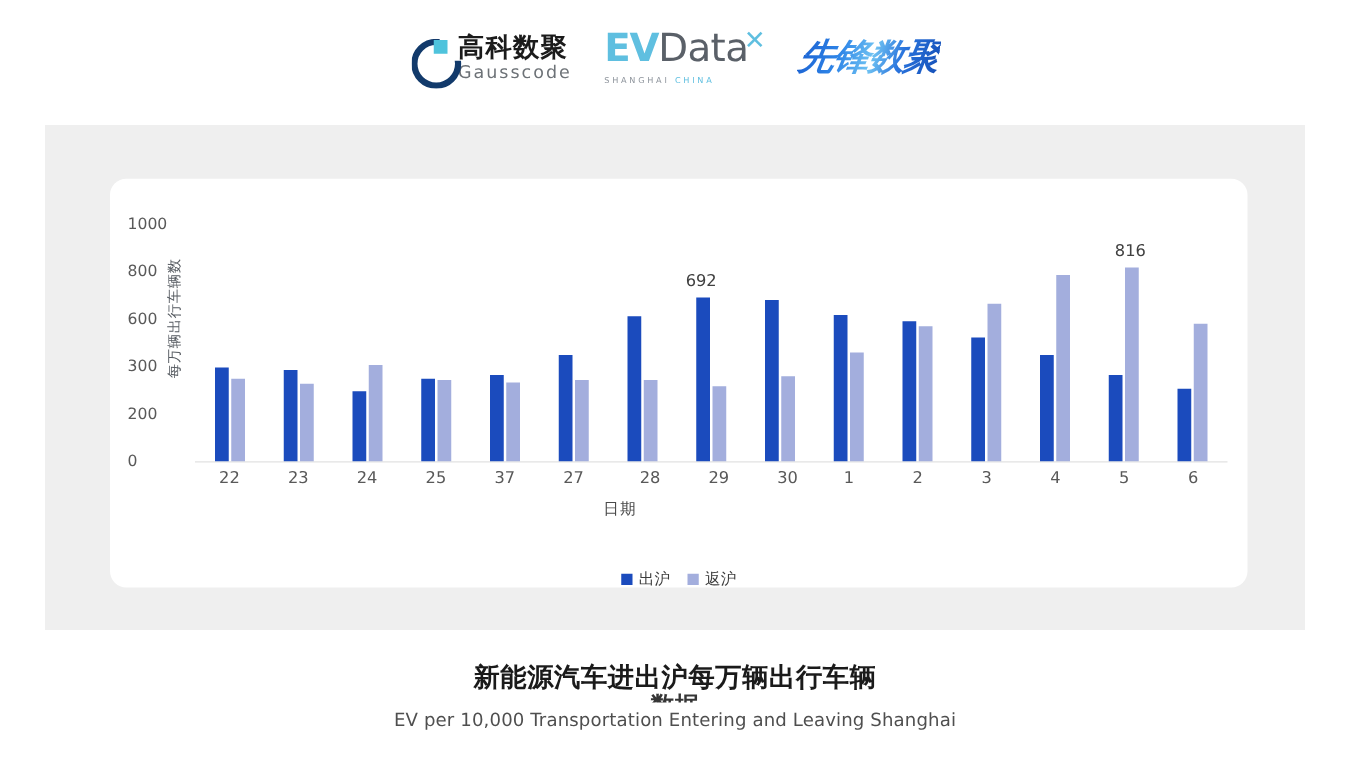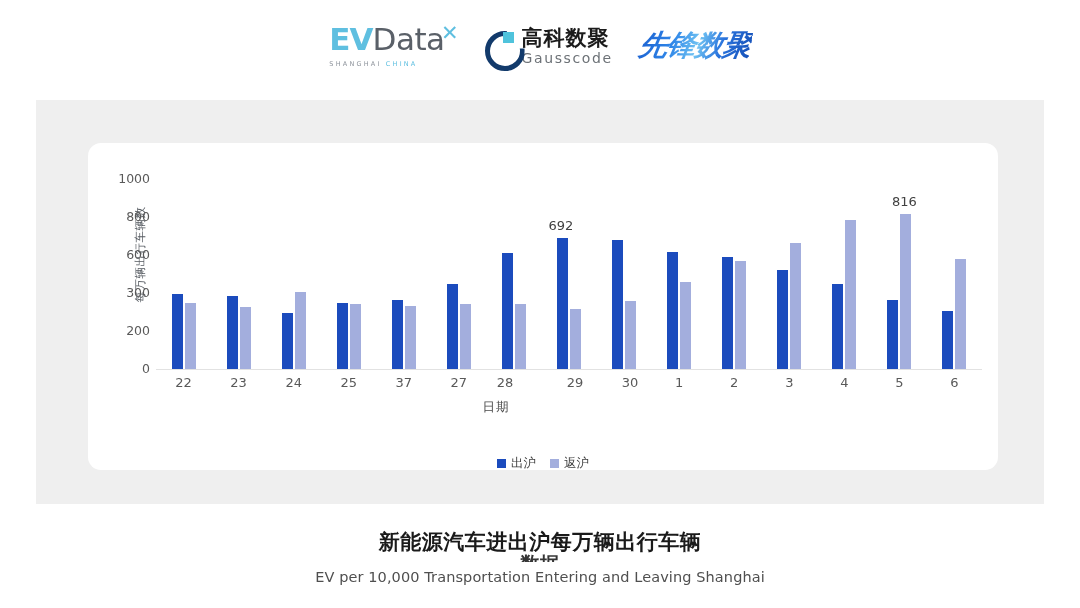--- a/index.html
+++ b/index.html
@@ -78,21 +78,21 @@
   .chart{position:absolute;left:0;top:0;width:910px;height:327px;}
 
   .ylabel{
     position:absolute;left:-8px;top:104px;
     width:120px;text-align:center;
     transform:rotate(-90deg);transform-origin:center center;
     font-size:11.5px;color:#555a60;letter-spacing:0.5px;
     font-family:"DejaVu Sans",sans-serif;
   }
   .ytick{
-    position:absolute;left:14px;width:48px;text-align:right;
+    position:absolute;left:14px;width:48px;text-align:left;
     font-size:12.5px;color:#595959;
     font-family:"DejaVu Sans",sans-serif;
   }
 
   .plot{
     position:absolute;left:68px;top:36px;width:826px;height:190px;
   }
   .axis-line{
     position:absolute;left:68px;top:226px;width:826px;height:1px;background:#e2e2e2;
   }
@@ -151,40 +151,40 @@
     margin-top:13px;font-size:14.5px;color:#4f4f4f;letter-spacing:0.1px;
     font-family:"DejaVu Sans",sans-serif;position:relative;z-index:3;
     background:#ffffff;display:inline-block;padding:0 2px;
   }
 </style>
 </head>
 <body>
 
 <div class="logo-bar">
 
+  <div class="logo gauss">
+    <div class="gauss-mark">
+      <div class="gauss-ring"></div>
+      <div class="gauss-sq"></div>
+    </div>
+    <div class="gauss-txt">
+      <span class="gauss-cn">高科数聚</span>
+      <span class="gauss-en">Gausscode</span>
+    </div>
+  </div>
+
   <div class="logo evdata">
     <div class="evdata-word">
       <span class="ev-ev">EV</span>
         <span class="ev-data">Data</span>
     </div>
     <div class="evdata-x">✕</div>
     <div class="evdata-sub">
       <span class="s1">SHANGHAI</span>
       <span class="s2">CHINA</span>
-    </div>
-  </div>
-
-  <div class="logo gauss">
-    <div class="gauss-mark">
-      <div class="gauss-ring"></div>
-      <div class="gauss-sq"></div>
-    </div>
-    <div class="gauss-txt">
-      <span class="gauss-cn">高科数聚</span>
-      <span class="gauss-en">Gausscode</span>
     </div>
   </div>
 
   <div class="logo xianfeng-wrap">
     <span class="xianfeng">先锋数聚</span>
   </div>
 
 </div>
 
 <div class="panel"></div>
@@ -268,21 +268,21 @@
         </div>
       </div>
 
     <div id="xticks">
         <div class="xtick" style="left: 68.5333px;">22</div>
         <div class="xtick" style="left: 123.6px;">23</div>
         <div class="xtick" style="left: 178.667px;">24</div>
         <div class="xtick" style="left: 233.733px;">25</div>
         <div class="xtick" style="left: 288.8px;">37</div>
         <div class="xtick" style="left: 343.867px;">27</div>
-        <div class="xtick" style="left: 390px; text-align: center;">28</div>
+        <div class="xtick" style="left: 405px; text-align: center;">28</div>
         <div class="xtick" style="left: 460px;">29</div>
         <div class="xtick" style="left: 515px;">30</div>
         <div class="xtick" style="left: 564.133px;">1</div>
         <div class="xtick" style="left: 619.2px;">2</div>
         <div class="xtick" style="left: 674.267px;">3</div>
         <div class="xtick" style="left: 729.333px;">4</div>
         <div class="xtick" style="left: 784.4px;">5</div>
         <div class="xtick" style="left: 839.467px;">6</div>
       </div>
 

